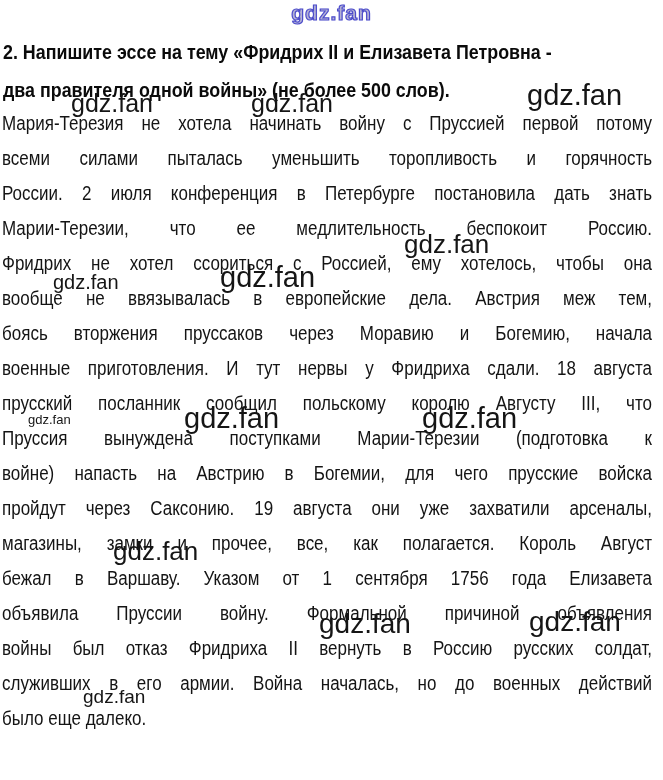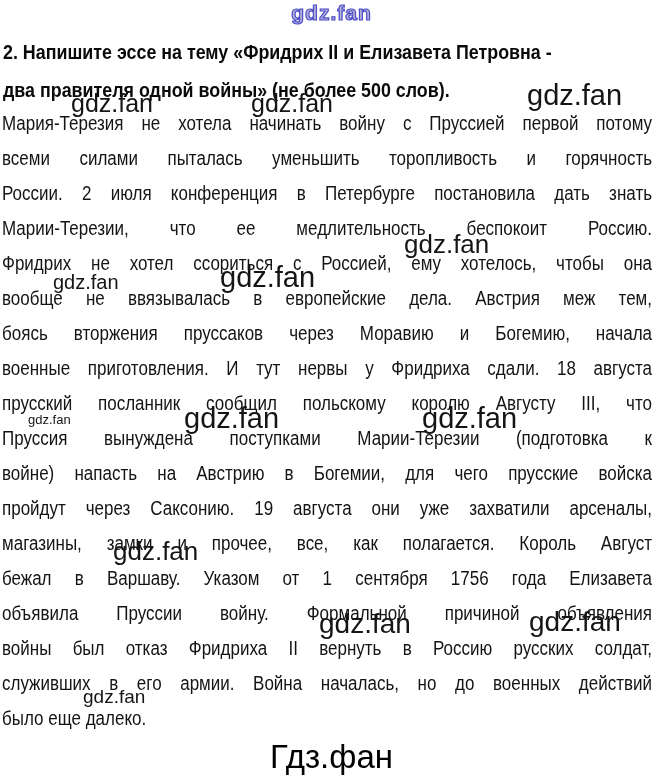--- a/index.html
+++ b/index.html
@@ -136,15 +136,14 @@
   <span class="wm wm5">gdz.fan</span>
   <span class="wm wm6">gdz.fan</span>
   <span class="wm wm7">gdz.fan</span>
   <span class="wm wm8">gdz.fan</span>
   <span class="wm wm9">gdz.fan</span>
   <span class="wm wm10">gdz.fan</span>
   <span class="wm wm11">gdz.fan</span>
   <span class="wm wm12">gdz.fan</span>
   <span class="wm wm13">gdz.fan</span>
 
-  <div class="footer-brand">Гдз.фан</div>
 
 </div>
 
 </body></html>

